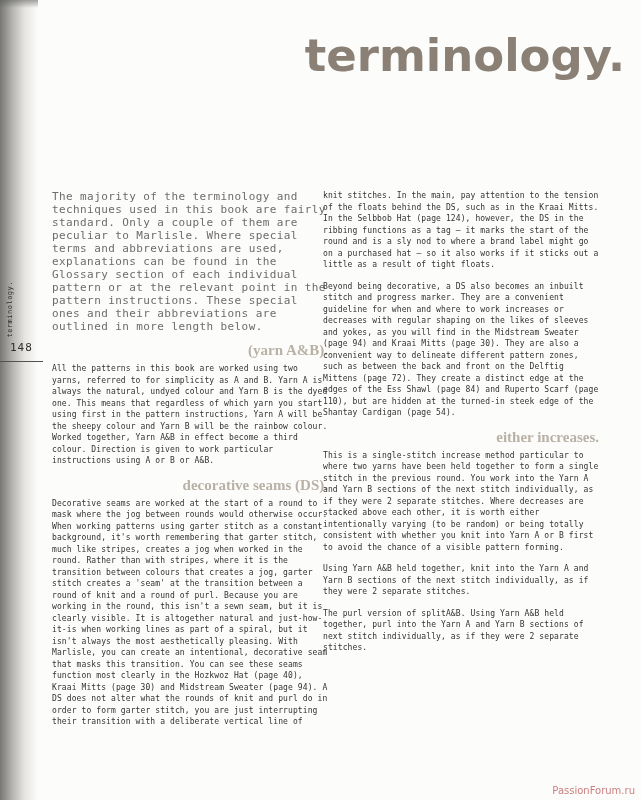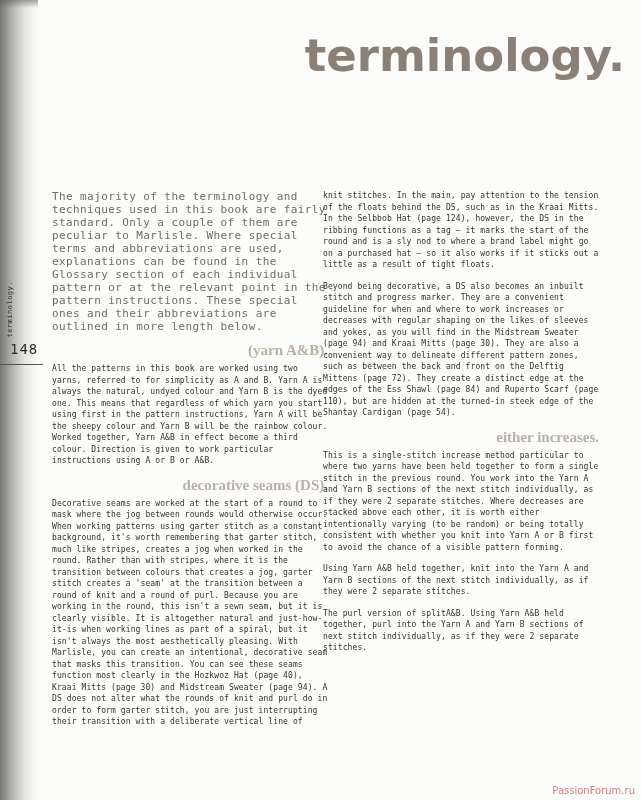--- a/index.html
+++ b/index.html
@@ -37,21 +37,21 @@
   }
   .page-number-block {
     position: absolute;
     left: 0;
     top: 341px;
     width: 33px;
     padding: 0 0 7px 10px;
     border-bottom: 1px solid #55534f;
   }
   .page-number {
-    font-size: 14px;
+    font-size: 11px;
     color: #2e2e2c;
     letter-spacing: 1px;
   }
   .title {
     position: absolute;
     top: 33px;
     right: 16px;
     margin: 0;
     font-family: "DejaVu Sans", sans-serif;
     font-weight: bold;

